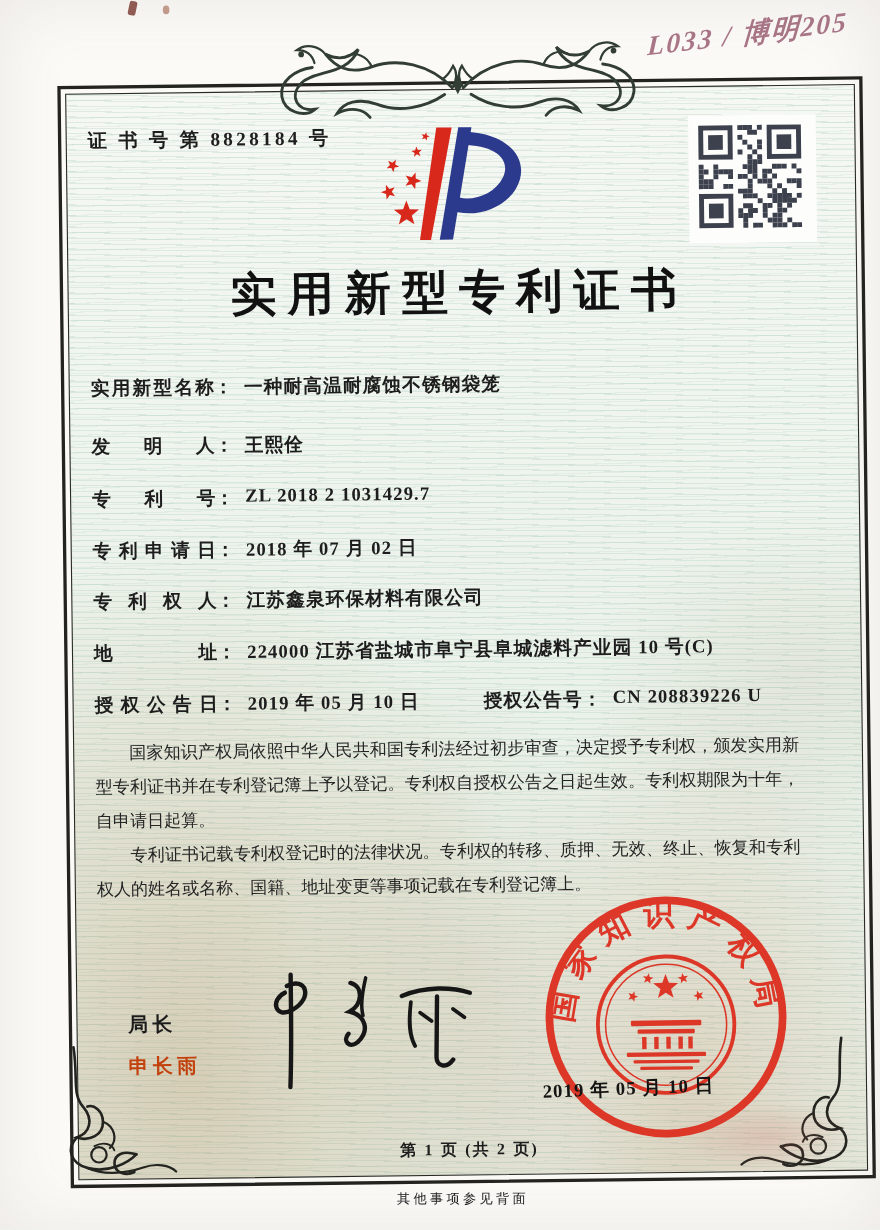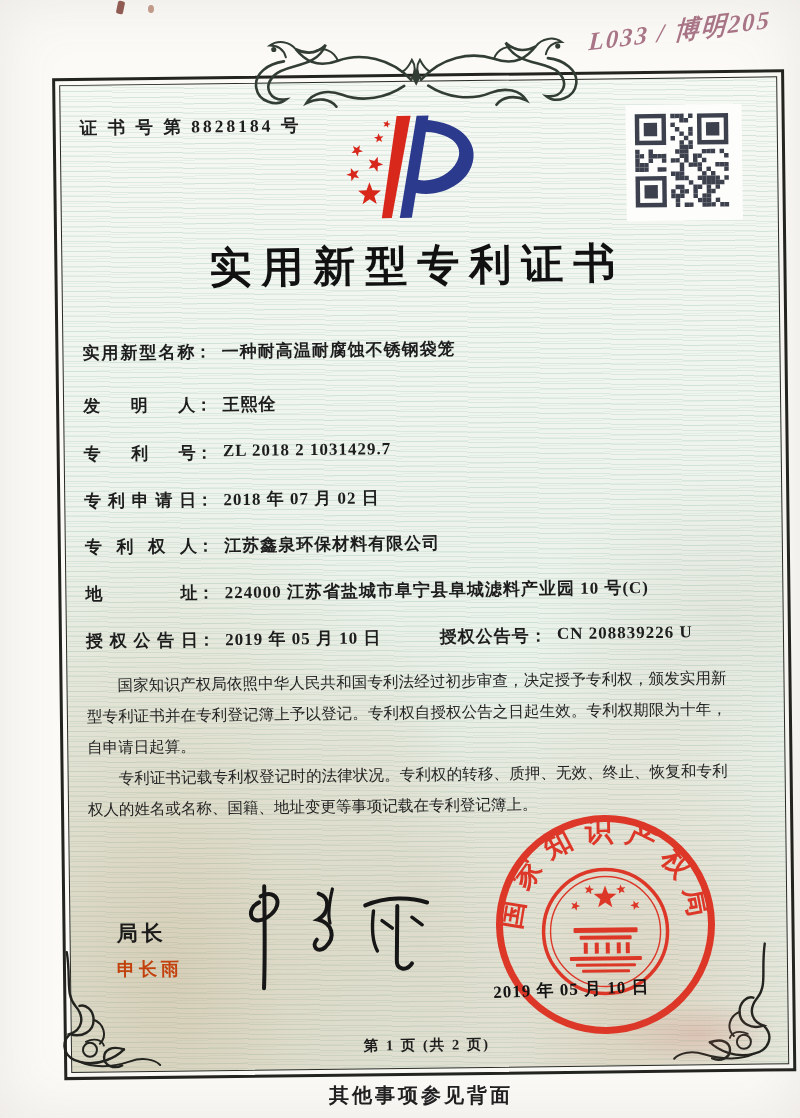--- a/index.html
+++ b/index.html
@@ -48,32 +48,32 @@
   .fcolon{display:inline-block;vertical-align:top;}
   .fvalue{display:inline-block;margin-left:6px;letter-spacing:1px;vertical-align:top;}
   .grp2{margin-left:54px;}
 
   .body-text{
     position:absolute;left:85px;top:666px;width:640px;
     font-size:15.5px;line-height:31px;color:#242424;text-align:justify;
   }
   .body-text p{margin:0;text-indent:2em;}
 
-  .director-label{position:absolute;left:112px;top:916px;font-size:21px;font-weight:700;color:#1b1b1b;letter-spacing:4px;}
+  .director-label{position:absolute;left:112px;top:916px;font-size:18px;font-weight:700;color:#1b1b1b;letter-spacing:4px;}
   .director-name{position:absolute;left:112px;top:954px;font-size:18px;font-weight:700;color:#c2410c;letter-spacing:4px;}
   .sig{position:absolute;left:212px;top:876px;width:240px;height:116px;}
 
   .seal{position:absolute;left:466px;top:812px;width:270px;height:230px;opacity:.93;}
   .seal-date{
     position:absolute;left:488px;top:980px;font-size:17px;color:#141414;font-weight:600;
     letter-spacing:1px;transform:rotate(-1.5deg);white-space:nowrap;
   }
 
   .page-footer{position:absolute;left:58px;top:1036px;width:726px;text-align:center;font-size:14.5px;color:#1d1d1d;font-weight:600;letter-spacing:2px;}
-  .back-note{position:absolute;left:58px;top:1082px;width:726px;text-align:center;font-size:20px;color:#202020;font-weight:700;letter-spacing:3px;}
+  .back-note{position:absolute;left:58px;top:1082px;width:726px;text-align:center;font-size:12px;color:#202020;font-weight:400;letter-spacing:3px;}
 
   .handwriting{
     position:absolute;left:588px;top:14px;
     font-size:25px;color:#9b5f74;font-style:italic;font-weight:600;
     transform:rotate(-7deg) skewX(-10deg);letter-spacing:2px;white-space:nowrap;opacity:.85;
   }
   .mark1{position:absolute;left:117px;top:1px;width:7px;height:13px;background:rgba(110,40,30,.75);border-radius:2px;transform:rotate(12deg);}
   .mark2{position:absolute;left:148px;top:5px;width:6px;height:8px;background:rgba(150,80,55,.55);border-radius:50%;}
 
   .ornament-top{position:absolute;left:172px;top:28px;width:500px;height:92px;}

